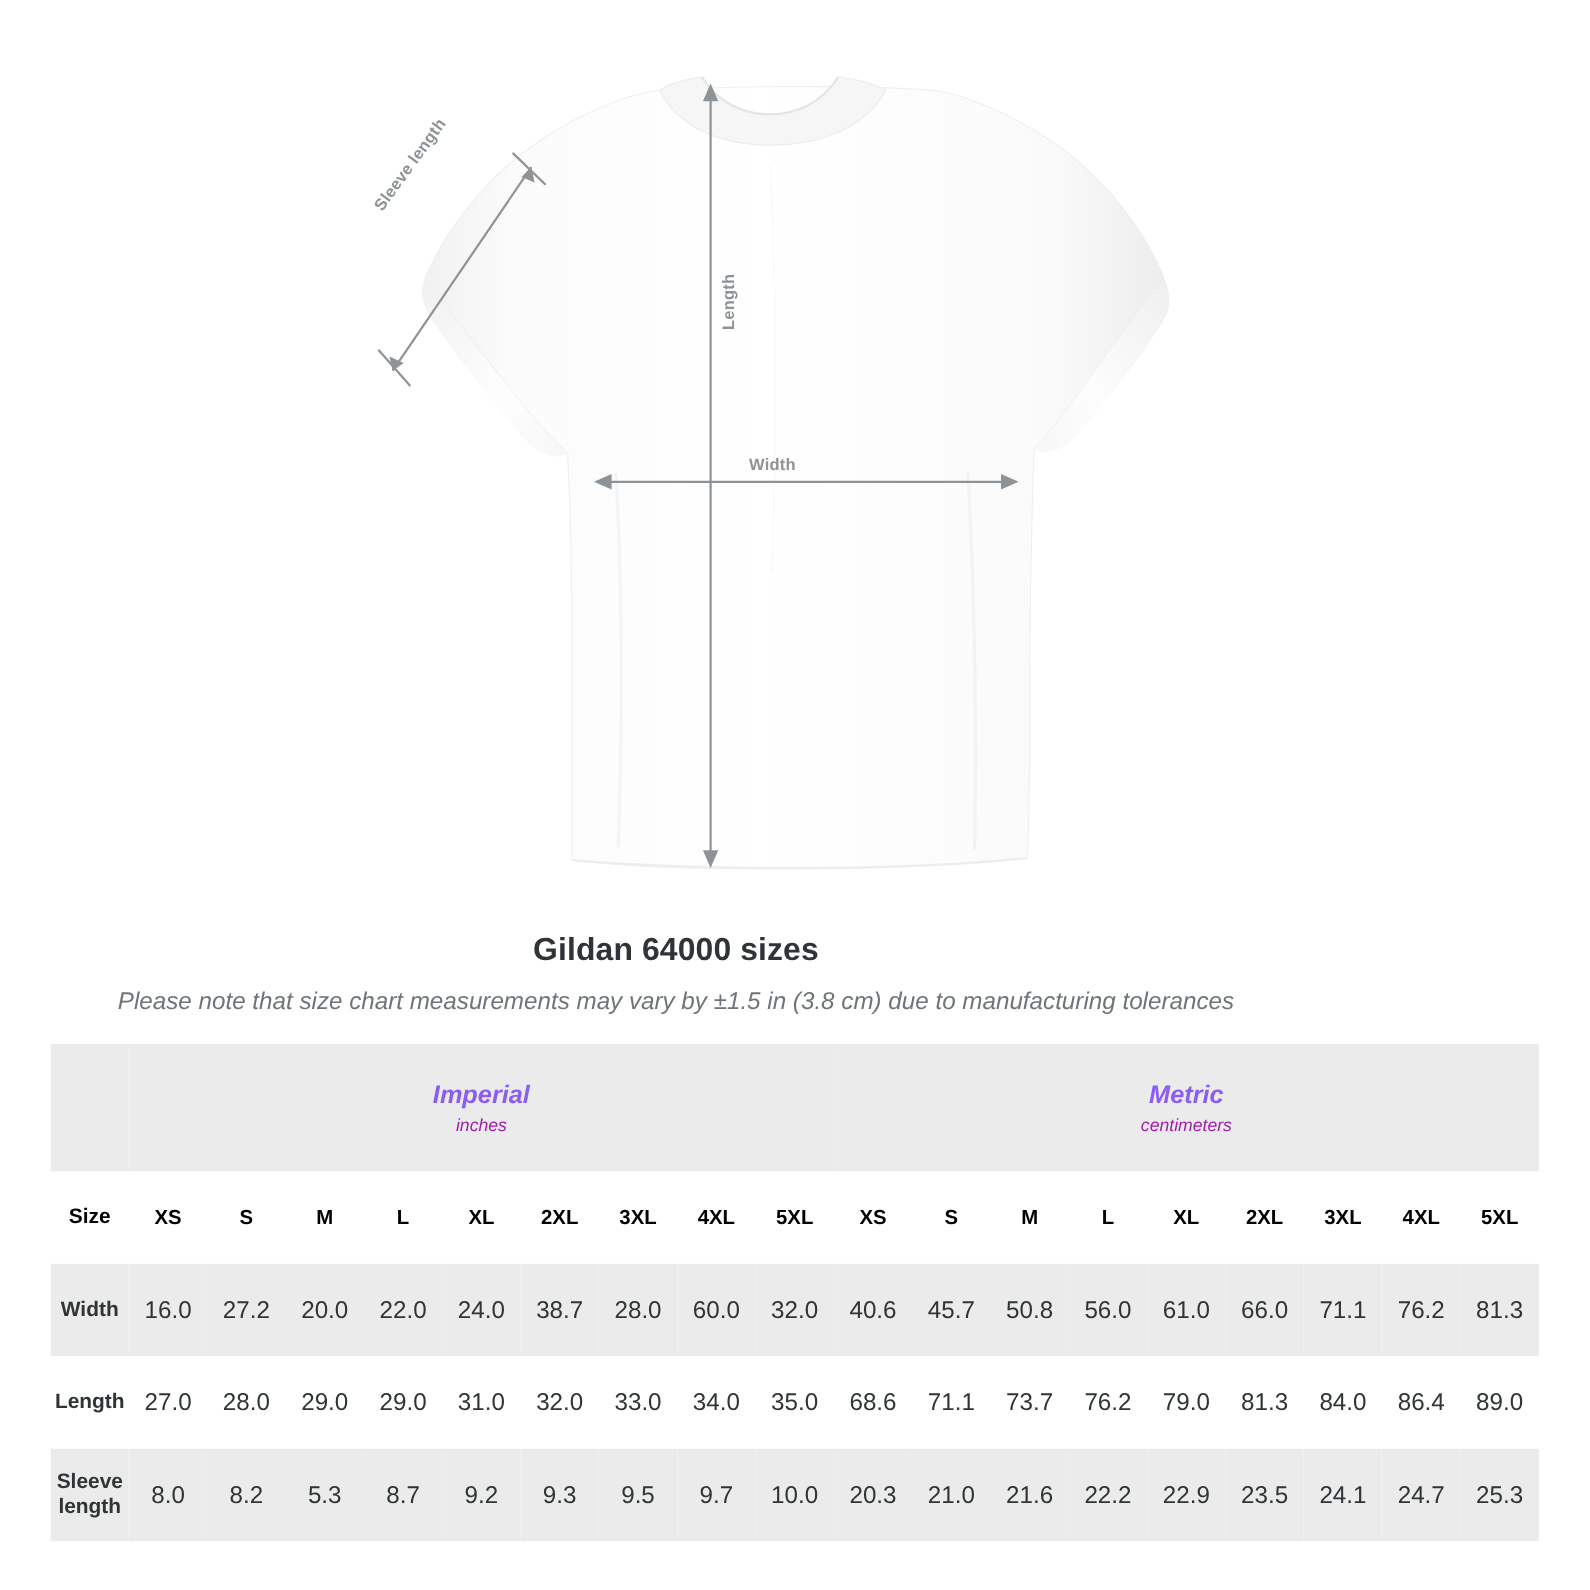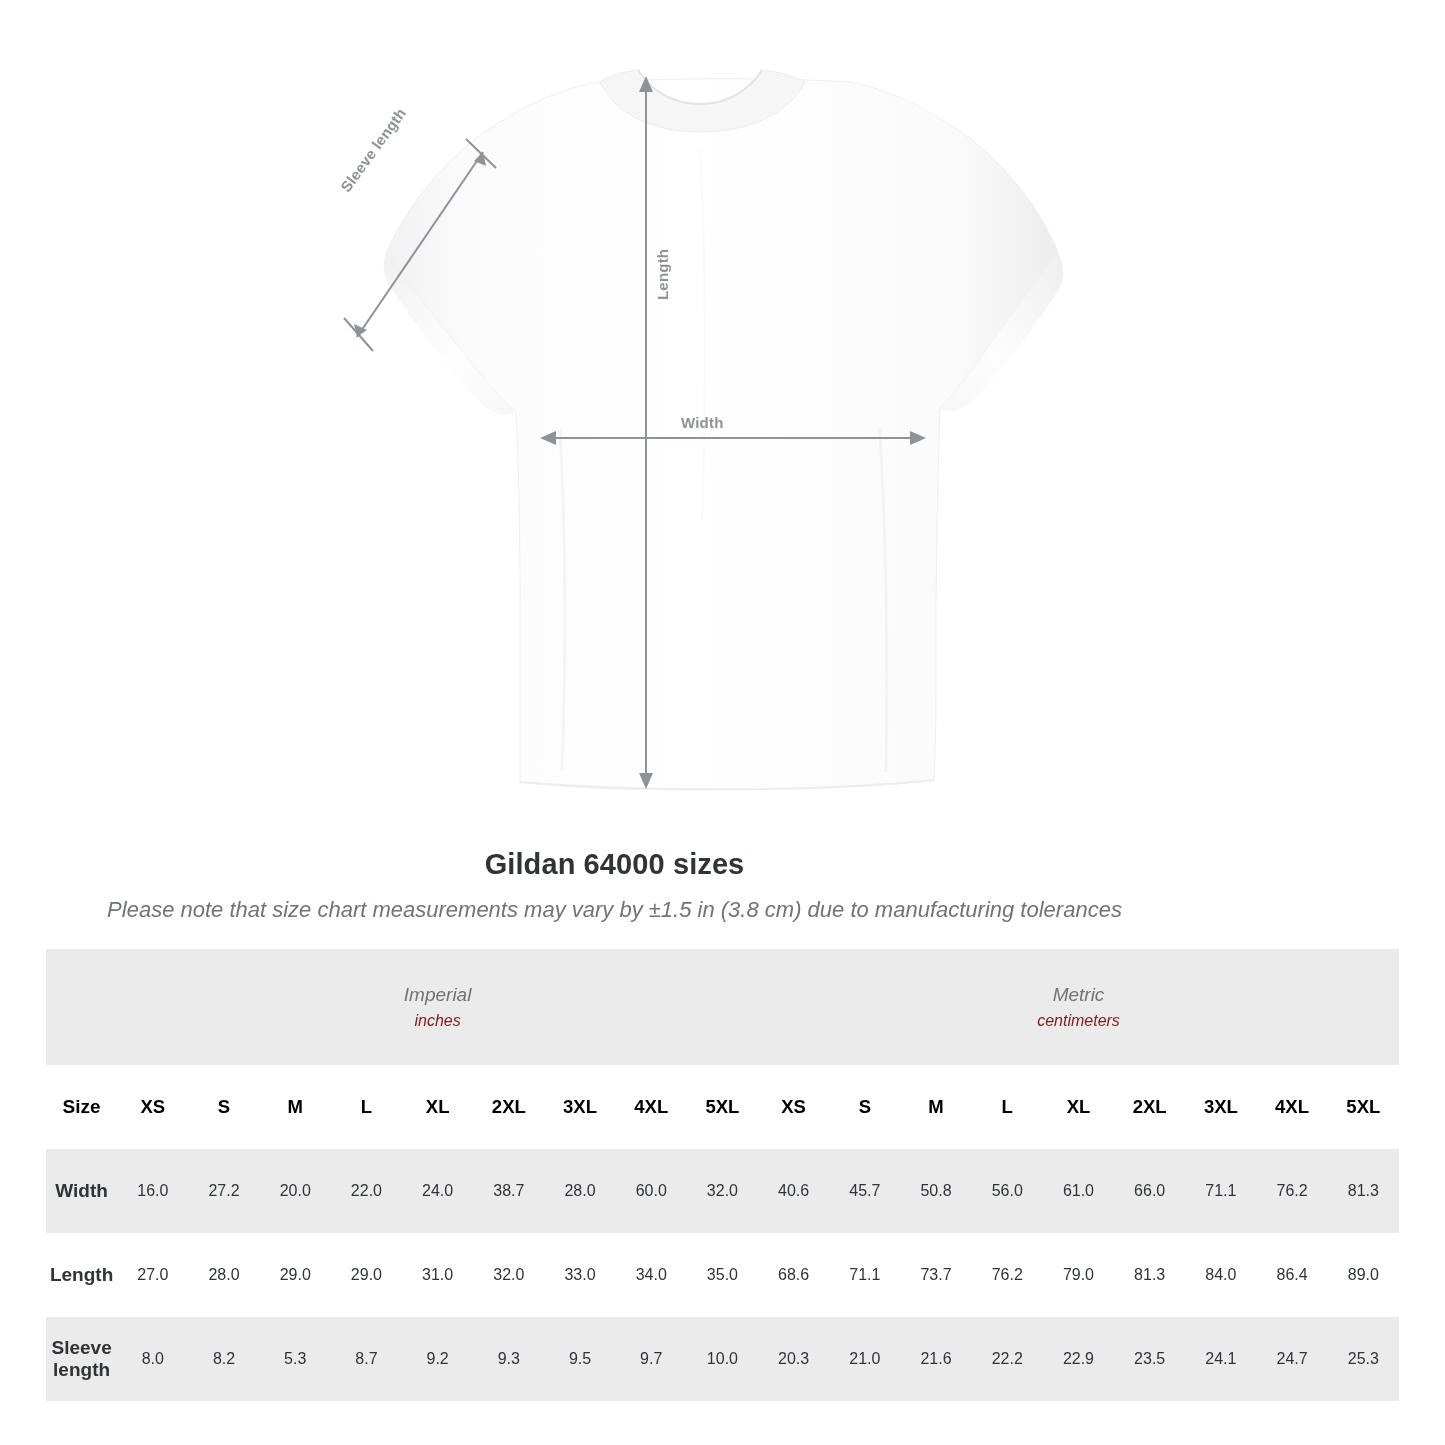--- a/index.html
+++ b/index.html
@@ -81,44 +81,44 @@
     vertical-align: middle;
     font-weight: normal;
   }
 
   
   .group-cell {
     height: 116px;
     background: #ebebeb;
   }
   .group-name {
-    font-size: 19px;
+    font-size: 23px;
     font-style: italic;
-    font-weight: normal;
-    color: #737373;
+    font-weight: bold;
+    color: #8b5cf6;
   }
   .group-unit {
     font-size: 16px;
     font-style: italic;
-    color: #7f1d1d;
+    color: #a21caf;
     margin-top: 6px;
   }
 
   
   tr.head-row td { height: 84px; background: #ffffff; }
   tr.head-row td.rowlabel,
   tr.head-row td.sizecell {
     font-size: 18.5px;
     font-weight: bold;
     color: #000000;
   }
   tr.head-row td.rowlabel { font-size: 19px; }
 
   
-  tr.data-row td { height: 84px; font-size: 16px; color: #2f3436; }
+  tr.data-row td { height: 84px; font-size: 22px; color: #2f3436; }
   tr.data-row td.rowlabel { font-weight: bold; font-size: 19px; }
   tr.shade td { background: #ebebeb; }
   tr.plain td { background: #ffffff; }
 
   td.rowlabel { width: 178px; }
   td.sizecell, td.valcell { width: 65.3px; }
 </style>
 </head>
 <body>
 

